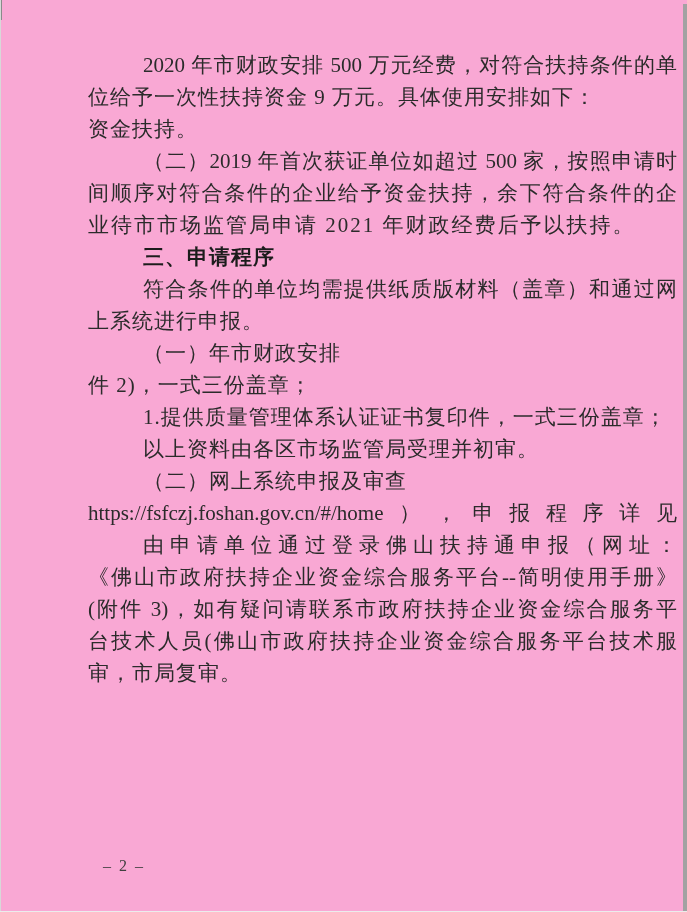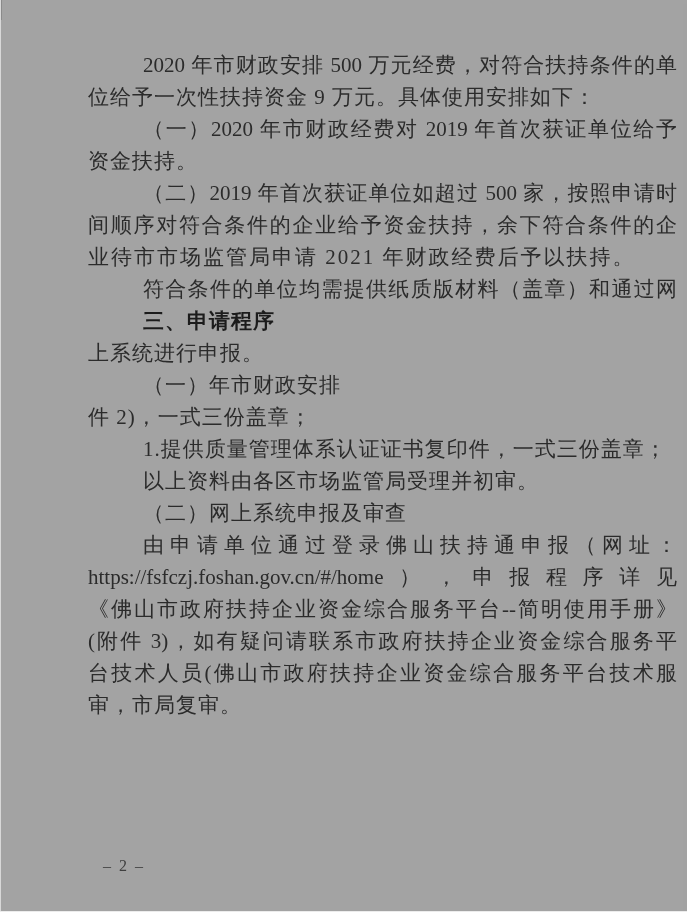--- a/index.html
+++ b/index.html
@@ -4,21 +4,21 @@
 <style>
   html, body {
     margin: 0;
     padding: 0;
     background: #ffffff;
   }
   .sheet {
     position: relative;
     width: 687px;
     height: 912px;
-    background: #a3a3a3;
+    background: #f9a8d4;
     overflow: hidden;
     font-family: "Liberation Serif", serif;
   }
   .edge-left {
     position: absolute;
     left: 0; top: 0; bottom: 0;
     width: 1px;
     background: #d8d8d8;
   }
   .edge-right {
@@ -76,35 +76,34 @@
     letter-spacing: 2px;
   }
 </style>
 </head>
 <body>
 
 <div class="sheet">
   <div class="content">
     <p class="ln indent justify">2020 年市财政安排 500 万元经费，对符合扶持条件的单</p>
     <p class="ln">位给予一次性扶持资金 9 万元。具体使用安排如下：</p>
-    <p class="ln indent justify">（一）2020 年市财政经费对 2019 年首次获证单位给予</p>
     <p class="ln">资金扶持。</p>
     <p class="ln indent justify">（二）2019 年首次获证单位如超过 500 家，按照申请时</p>
     <p class="ln justify">间顺序对符合条件的企业给予资金扶持，余下符合条件的企</p>
     <p class="ln spread">业待市市场监管局申请 2021 年财政经费后予以扶持。</p>
+    <p class="ln indent heading">三、申请程序</p>
     <p class="ln indent justify">符合条件的单位均需提供纸质版材料（盖章）和通过网</p>
-    <p class="ln indent heading">三、申请程序</p>
     <p class="ln">上系统进行申报。</p>
     <p class="ln indent">（一）年市财政安排</p>
     <p class="ln">件 2)，一式三份盖章；</p>
     <p class="ln indent">1.提供质量管理体系认证证书复印件，一式三份盖章；</p>
     <p class="ln indent">以上资料由各区市场监管局受理并初审。</p>
     <p class="ln indent">（二）网上系统申报及审查</p>
+    <p class="ln justify">https://fsfczj.foshan.gov.cn/#/home），申报程序详见</p>
     <p class="ln indent justify">由申请单位通过登录佛山扶持通申报（网址：</p>
-    <p class="ln justify">https://fsfczj.foshan.gov.cn/#/home），申报程序详见</p>
     <p class="ln justify">《佛山市政府扶持企业资金综合服务平台--简明使用手册》</p>
     <p class="ln justify">(附件 3)，如有疑问请联系市政府扶持企业资金综合服务平</p>
     <p class="ln justify">台技术人员(佛山市政府扶持企业资金综合服务平台技术服</p>
     <p class="ln">审，市局复审。</p>
   </div>
 
   <div class="pagenum">– 2 –</div>
 
   <div class="corner-mark"></div>
   <div class="edge-left"></div>

